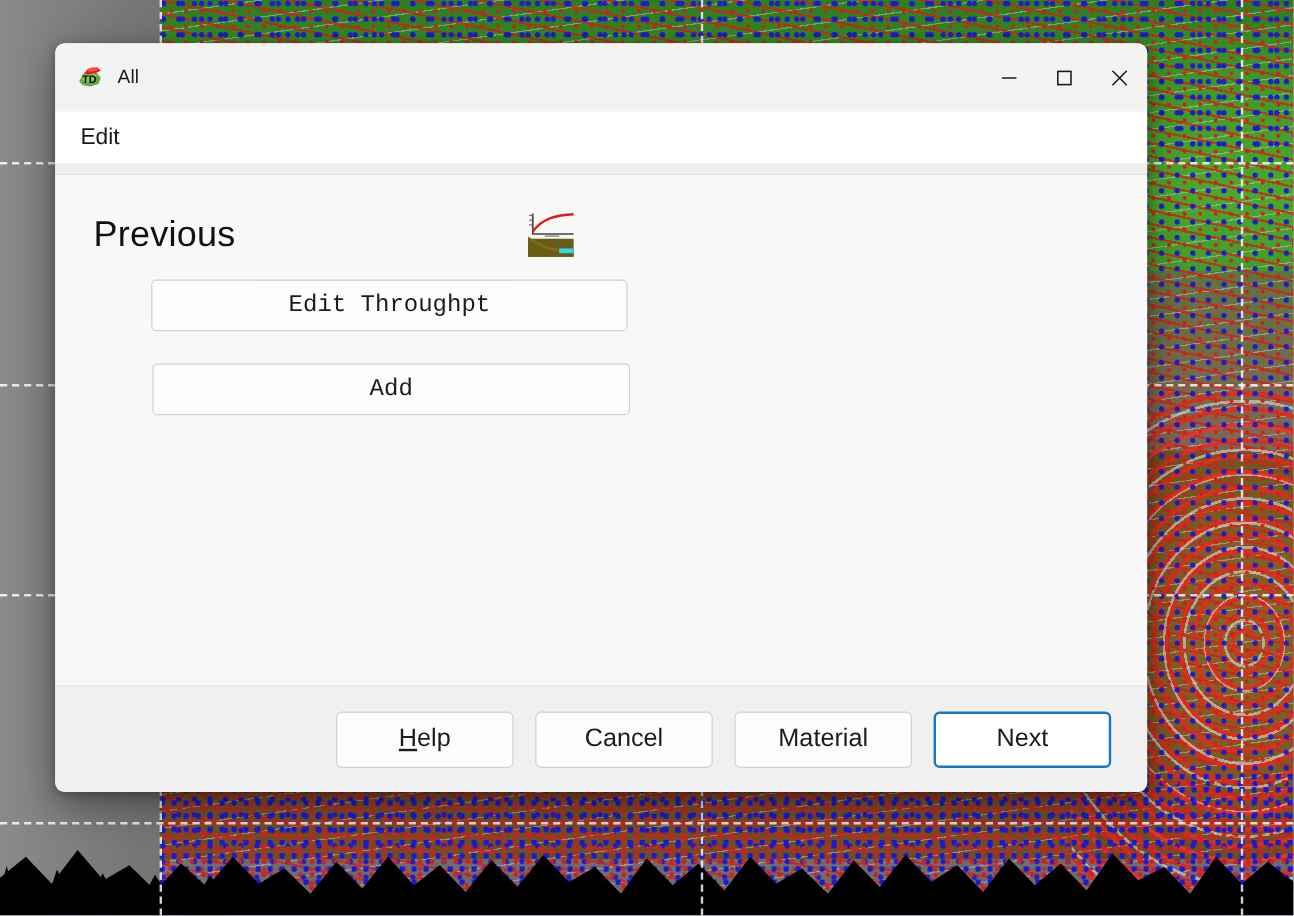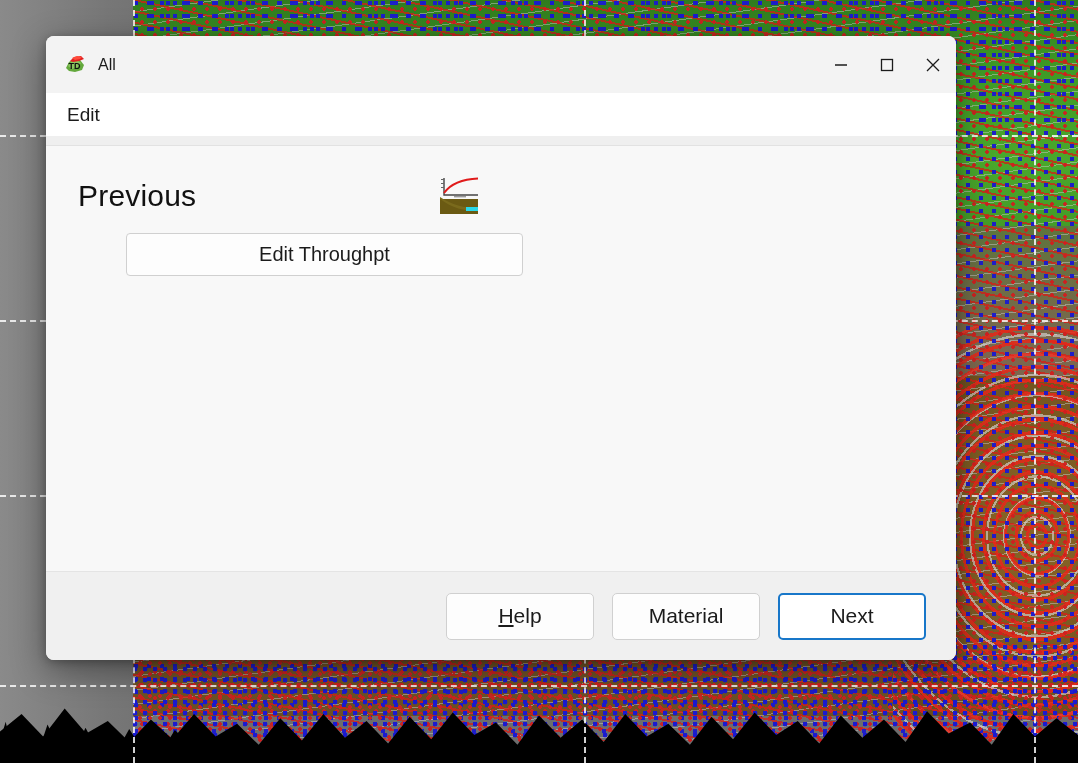--- a/index.html
+++ b/index.html
@@ -254,21 +254,21 @@
     display: flex;
     flex-direction: column;
   }
   .wide-btn {
     height: 43px;
     background: #fdfdfd;
     border: 1px solid #d0d0d0;
     border-radius: 4px;
     font-size: 20px;
     color: #1b1b1b;
-    font-family: Liberation Sans, sans-serif;
+    font-family: Liberation Mono, monospace;
     cursor: default;
     margin-bottom: 27px;
     padding: 0;
   }
   .w1 { width: 397px; }
   .w2 { width: 397px; }
   .w3 { width: 398px; margin-left: 1px; }
 
   .footer {
     height: 88px;
@@ -385,23 +385,25 @@
             <path d="M2 24 H40 V39 H2 Z" fill="#6b5a13"></path>
             <path d="M2 24 C14 33, 26 36, 40 36 L40 39 L2 39 Z" fill="#6b5a13"></path>
             <path d="M2 24 C14 33, 26 36, 40 36 L40 33 C26 33, 14 30, 2 22 Z" fill="#7a6a1c"></path>
             <rect x="28" y="32" width="12" height="4" fill="#2ad8e8"></rect>
           </svg>
         </span>
       </div>
 
       <div class="btn-stack">
         <button class="wide-btn w1">Edit Throughpt</button>
+        <button class="wide-btn w3">Add</button>
       </div>
     </div>
 
     <div class="footer">
       <button class="foot-btn"><span class="accel">H</span><span>elp</span></button>
+      <button class="foot-btn">Cancel</button>
       <button class="foot-btn">Material</button>
       <button class="foot-btn accent">Next</button>
     </div>
 
   </div>
 </div>
 
 </body></html>

